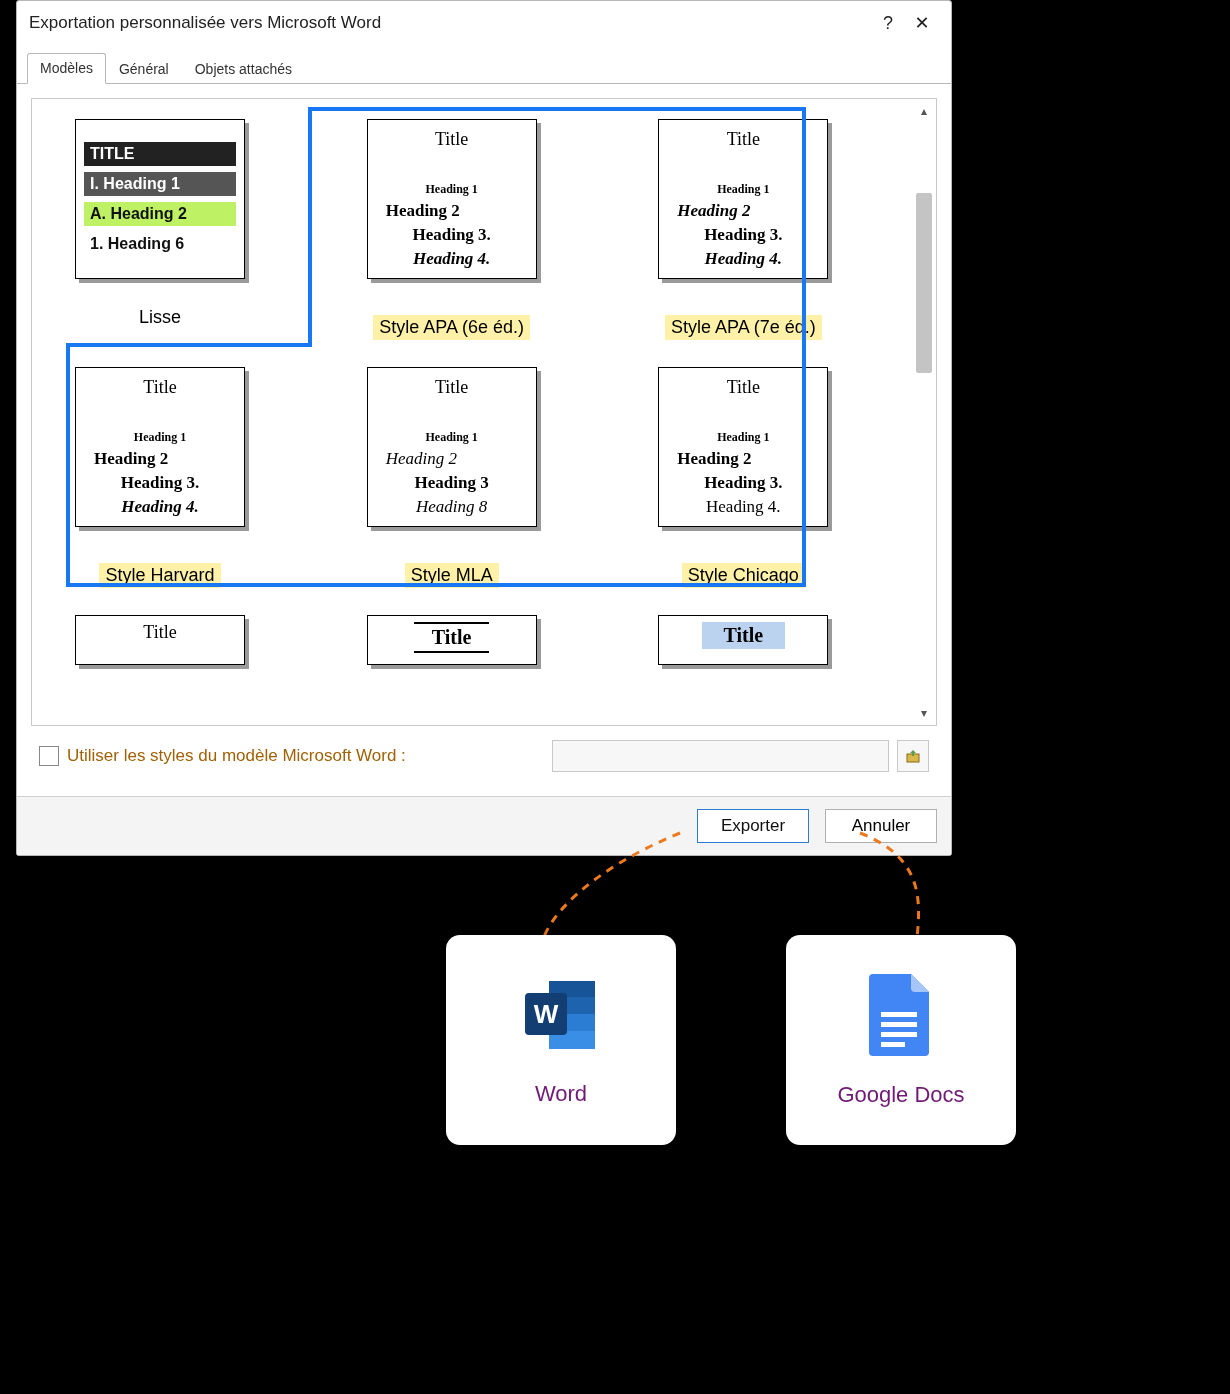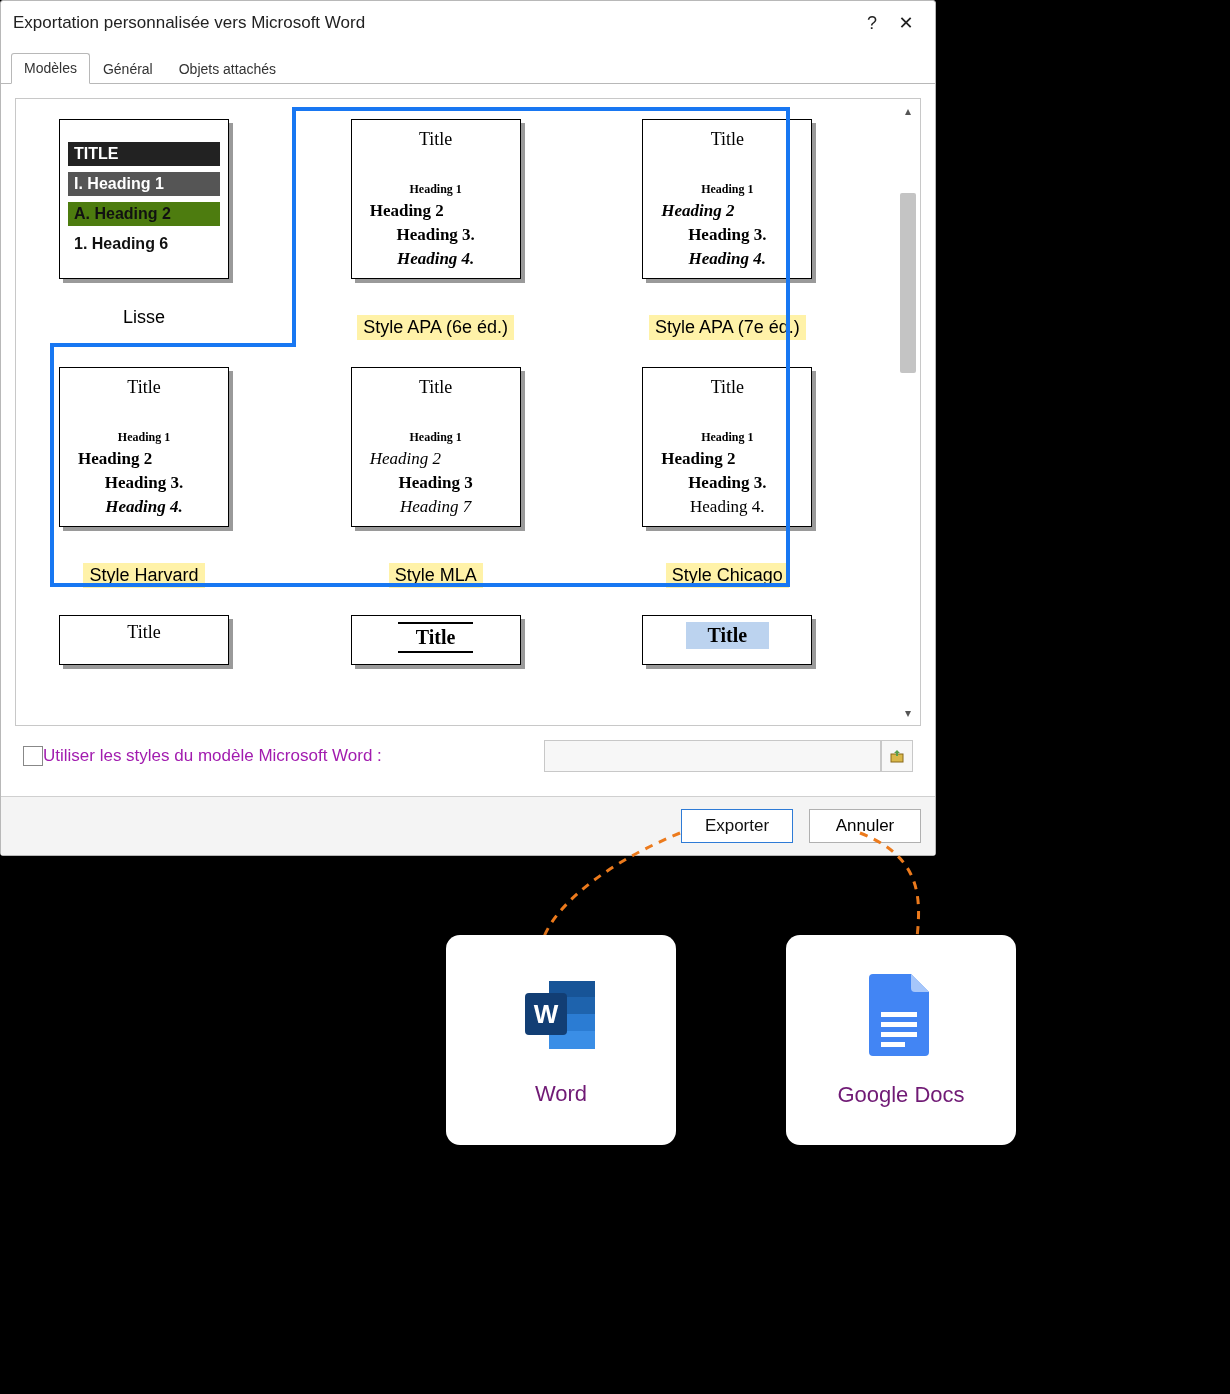--- a/index.html
+++ b/index.html
@@ -6,21 +6,21 @@
     --win-border:#b8b8b8;
     --tab-border:#b8b8b8;
     --highlight:#fff2a8;
     --blue-box:#1877f2;
     --orange:#ec7a1c;
   }
   html,body{margin:0;padding:0;background:#000;font-family:Arial,Helvetica,sans-serif;}
   .stage{width:1230px;height:1394px;position:relative;background:#000;}
   
   .dialog{
-    position:absolute;left:0;top:0;width:934px;height:854px;
+    position:absolute;left:16px;top:0;width:934px;height:854px;
     background:#fff;border:1px solid var(--win-border);border-radius:3px;
     box-shadow:0 6px 14px rgba(0,0,0,.45);
     display:flex;flex-direction:column;
   }
   .titlebar{
     height:44px;display:flex;align-items:center;padding:0 12px;
     font-size:17px;color:#222;
   }
   .titlebar .title{flex:1;}
   .title-icon{width:34px;text-align:center;font-size:18px;color:#222;cursor:default;}
@@ -59,31 +59,31 @@
   .thumb .t3{font-size:17px;font-weight:bold;}
   .thumb .t4{font-size:17px;font-weight:bold;font-style:italic;}
   .thumb .t2i{font-size:17px;font-style:italic;align-self:flex-start;margin-left:14px;}
   .thumb .t3p{font-size:17px;font-weight:bold;}
   .thumb .t4p{font-size:17px;}
   
   .thumb.lisse{align-items:flex-start;padding:10px 8px;gap:6px;}
   .thumb.lisse .row{display:flex;width:100%;font-family:Arial,sans-serif;font-weight:bold;font-size:16px;color:#fff;}
   .thumb.lisse .a{background:#222;padding:3px 6px;flex:1;}
   .thumb.lisse .b{background:#555;padding:3px 6px;flex:1;}
-  .thumb.lisse .c{background:#4d7c0f;color:#111;padding:3px 6px;flex:1;}
+  .thumb.lisse .c{background:#bef264;color:#111;padding:3px 6px;flex:1;}
   .thumb.lisse .d{background:#fff;color:#111;padding:3px 6px;flex:1;}
   .cap{margin-top:8px;text-align:center;font-size:18px;padding:2px 6px;}
   .cap.hl{background:var(--highlight);display:inline-block;}
   .cap-wrap{text-align:center;margin-top:28px;}
   
   .selection{
     position:absolute;border:4px solid var(--blue-box);pointer-events:none;
   }
   
-  .checkrow{display:flex;align-items:center;padding:14px 8px 24px;font-size:17px;color:#a21caf;}
+  .checkrow{display:flex;align-items:center;gap:8px;padding:14px 8px 24px;font-size:17px;color:#a16207;}
   .checkbox{width:18px;height:18px;border:1px solid #888;background:#fff;}
   .pathbox{flex:0 0 335px;height:30px;border:1px solid #c8c8c8;background:#f7f7f7;margin-left:auto;}
   .browse{width:30px;height:30px;border:1px solid #c8c8c8;background:#f7f7f7;display:flex;align-items:center;justify-content:center;}
   .browse svg{width:16px;height:16px;}
   
   .footer{height:58px;border-top:1px solid #d0d0d0;background:#f4f4f4;display:flex;align-items:center;justify-content:flex-end;gap:16px;padding:0 14px;}
   .btn{min-width:110px;height:32px;border:1px solid #b0b0b0;background:#fff;font-size:17px;display:flex;align-items:center;justify-content:center;text-align:center;}
   .btn.primary{border-color:#2e7bd6;color:#111;}
   
   .card{
@@ -176,21 +176,21 @@
               </div>
               <div class="cap-wrap"><span class="cap hl">Style Harvard</span></div>
             </div>
 
             <div class="cell">
               <div class="thumb">
                 <div class="t0">Title</div>
                 <div class="t1">Heading 1</div>
                 <div class="t2i">Heading 2</div>
                 <div class="t3p">Heading 3</div>
-                <div class="t4p" style="font-style:italic;">Heading 7</div>
+                <div class="t4p" style="font-style:italic;">Heading 8</div>
               </div>
               <div class="cap-wrap"><span class="cap hl">Style MLA</span></div>
             </div>
 
             <div class="cell">
               <div class="thumb">
                 <div class="t0">Title</div>
                 <div class="t1">Heading 1</div>
                 <div class="t2">Heading 2</div>
                 <div class="t3p">Heading 3.</div>

